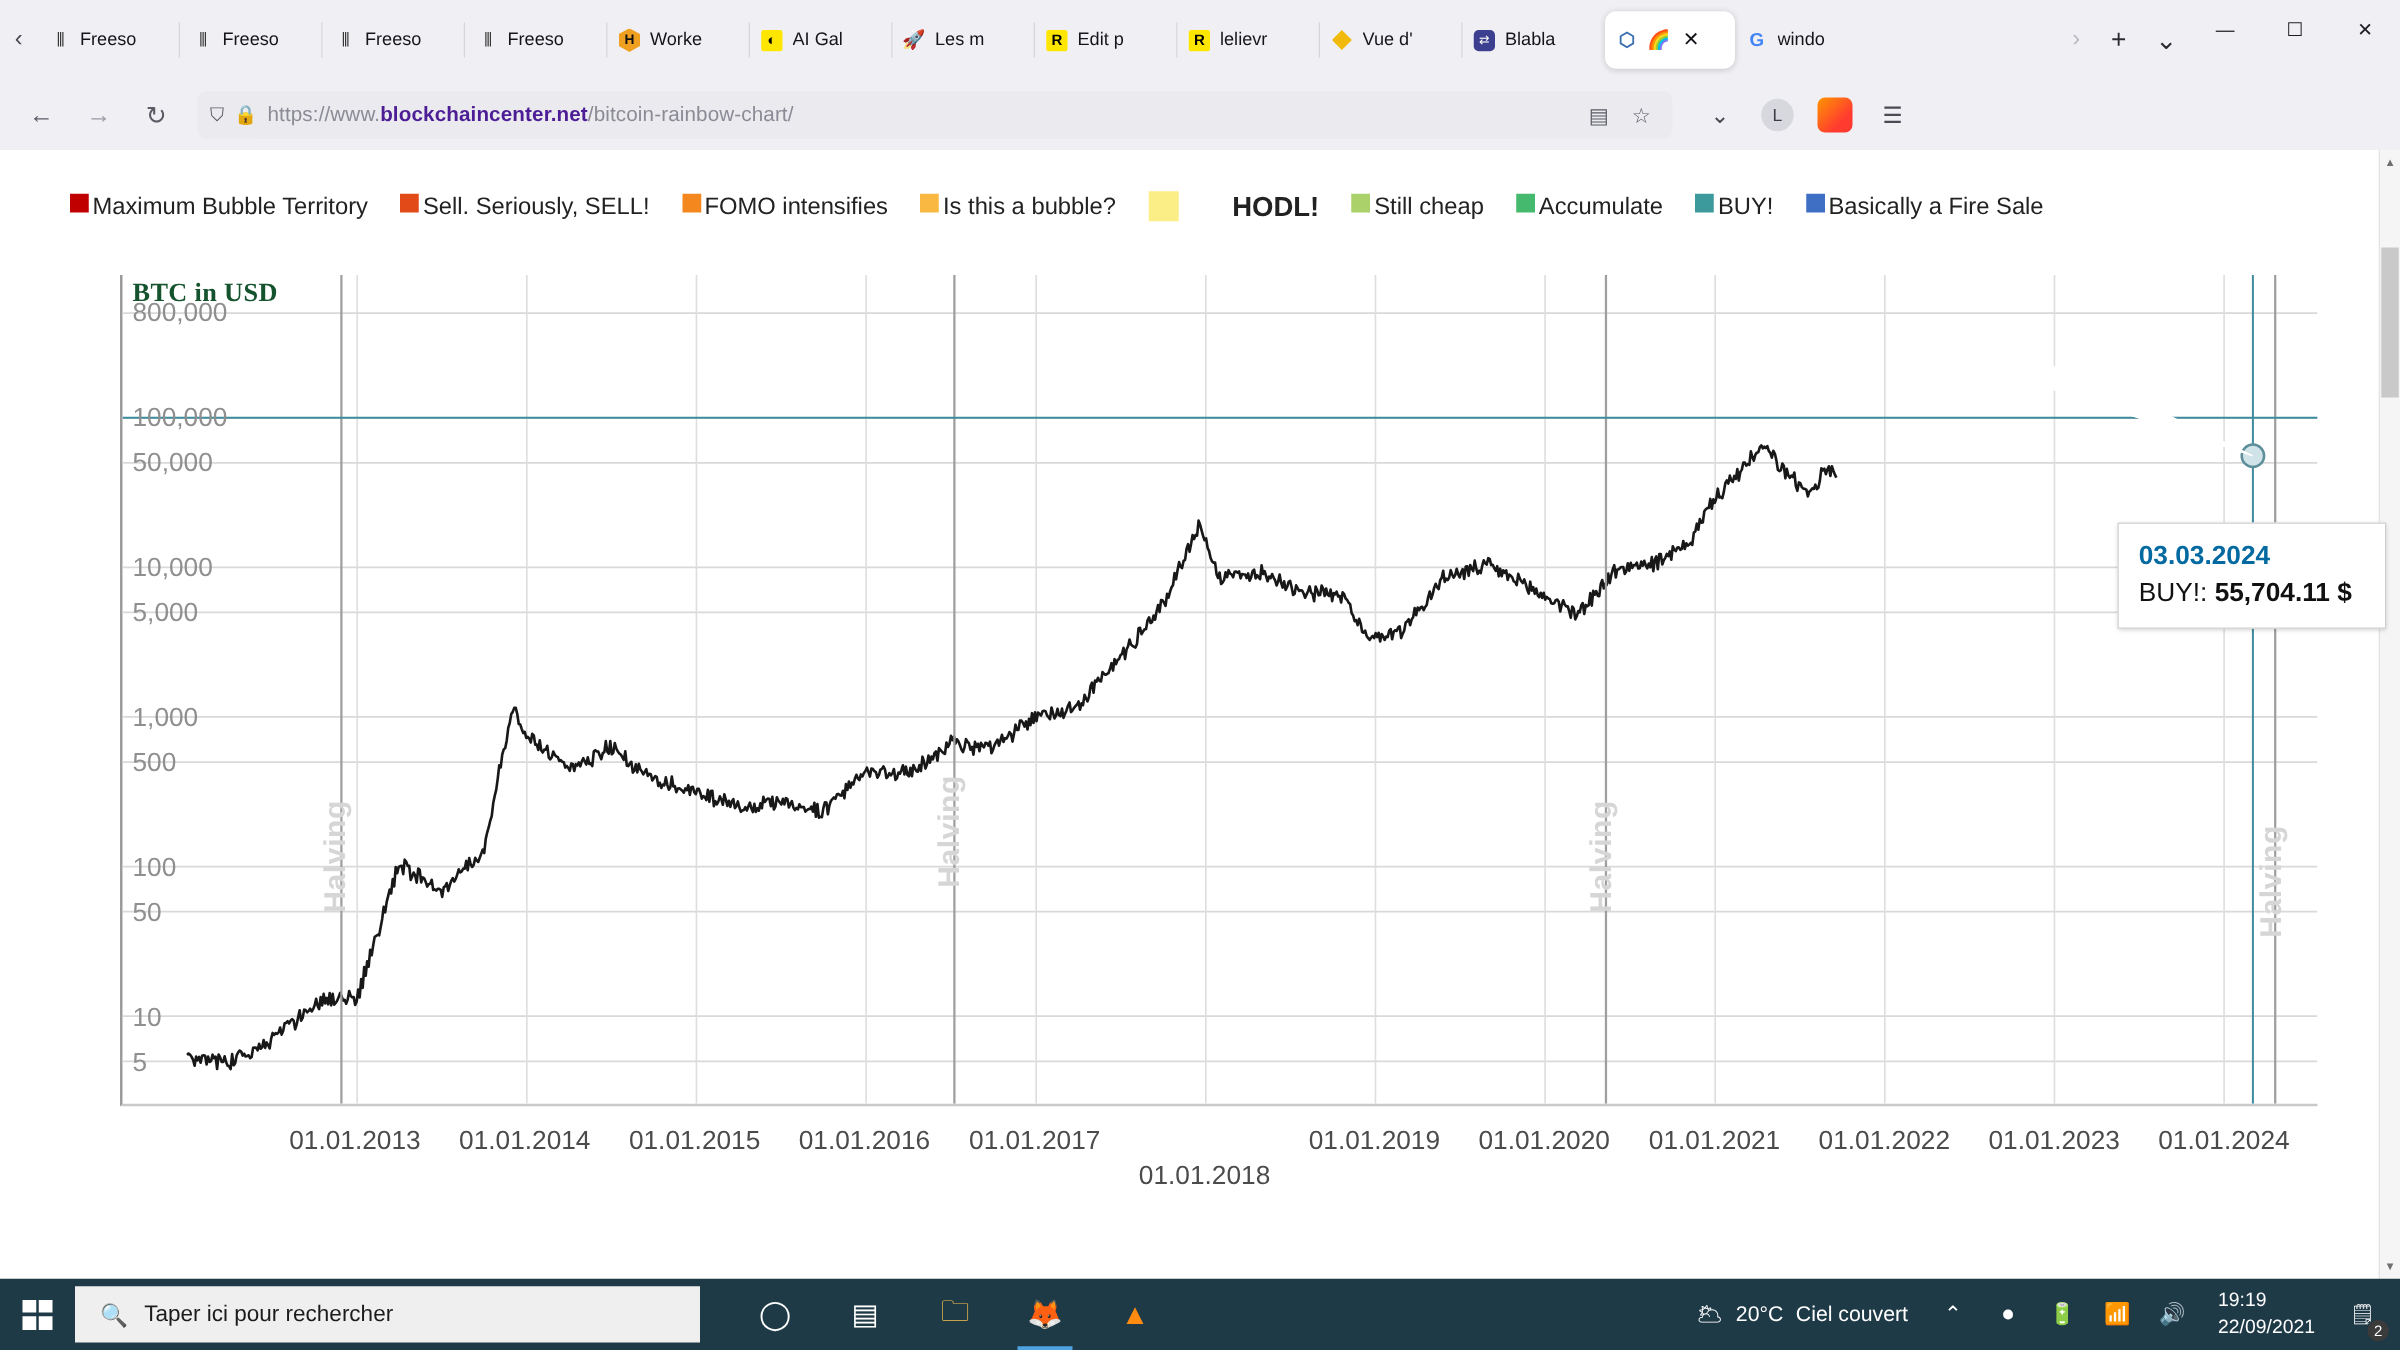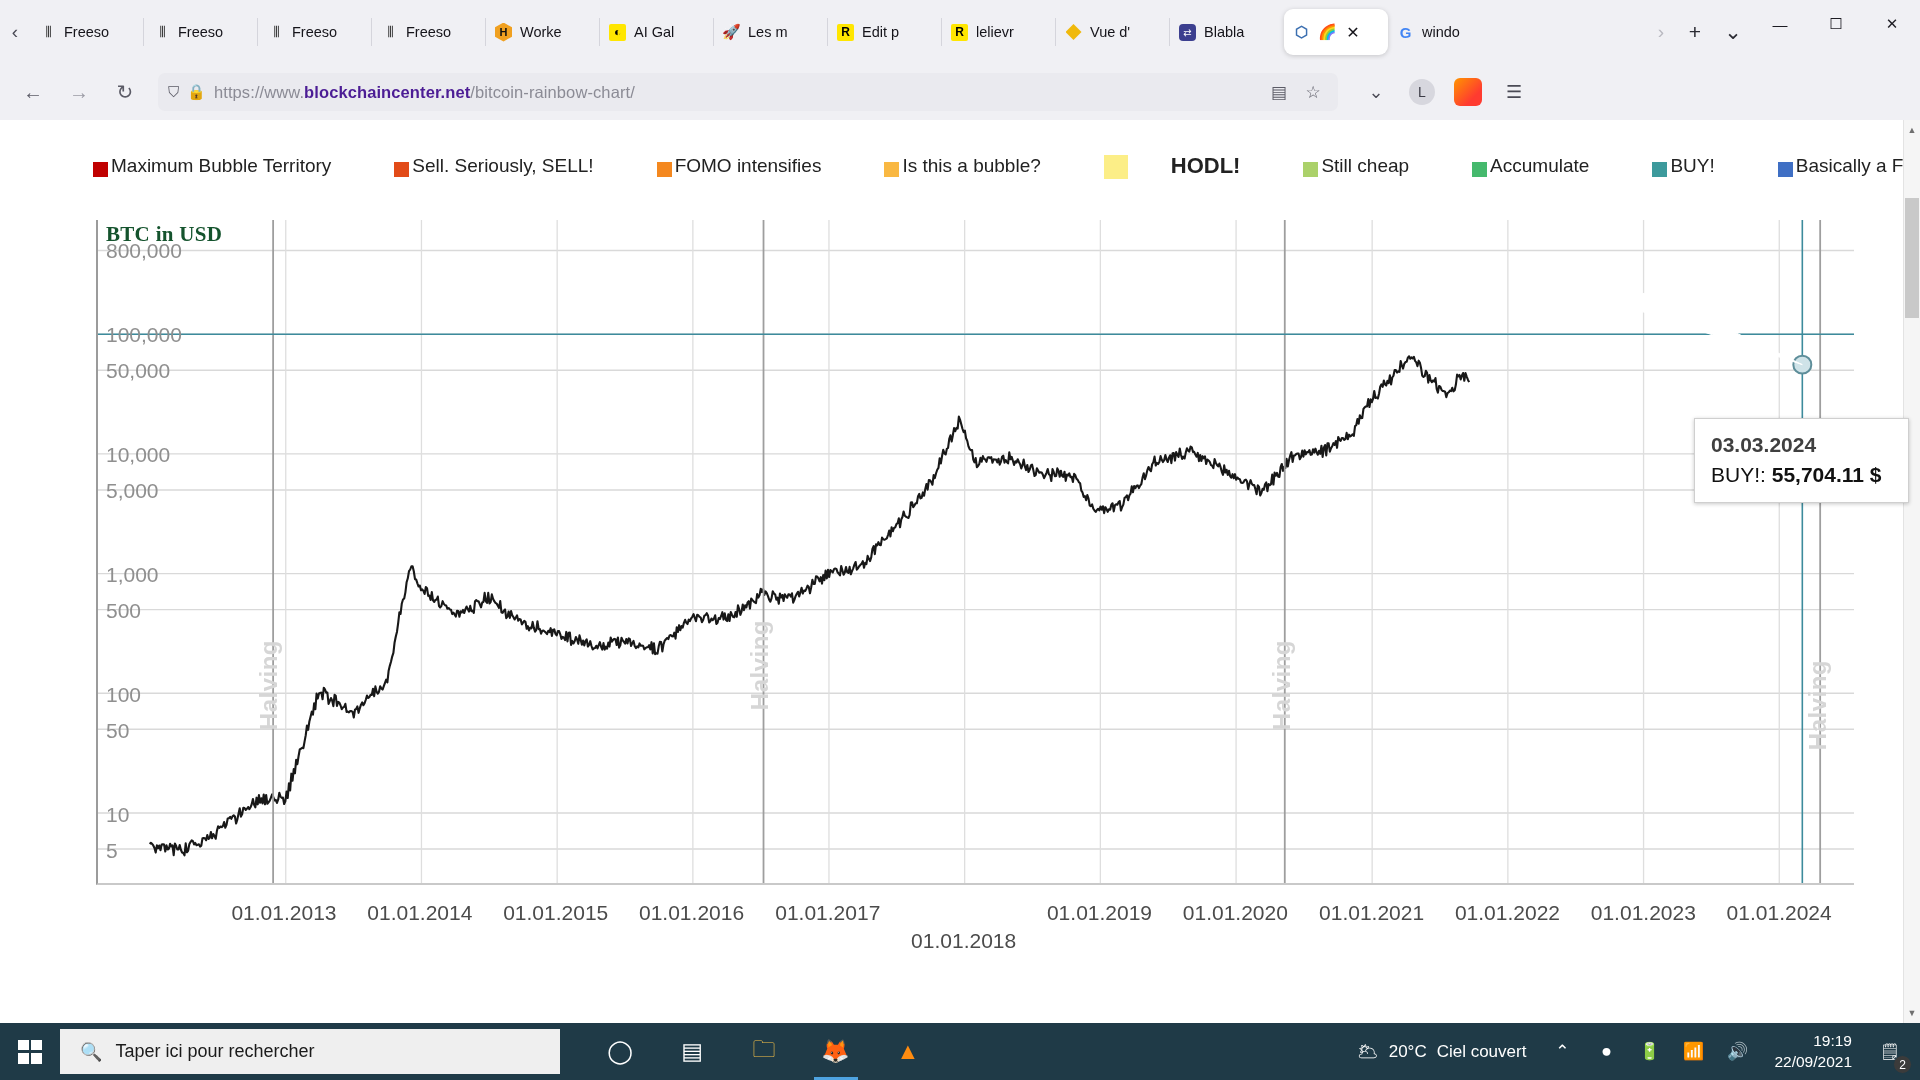--- a/index.html
+++ b/index.html
@@ -86,21 +86,21 @@
   .scroll-arrow { position: absolute; right: 1px; width: 14px; height: 16px; text-align: center; font-size: 9px; color: #6f6f6f; line-height: 16px;}
 
   #contentwrap { position: absolute; left: 36px; top: 0; width: 1840px; height: 903px; }
 
   
   #legend {
     position: absolute; left: 20px; top: 28px; width: 1800px; height: 36px;
     display: flex; align-items: center; gap: 0;
     font-size: 19px; color: #222; white-space: nowrap;
   }
-  .leg-item { display: flex; align-items: flex-end; margin-right: 26px; margin-left: 37px; }
+  .leg-item { display: flex; align-items: flex-start; margin-right: 26px; }
   .leg-swatch { width: 15px; height: 15px; margin-right: 3px; flex: 0 0 15px; }
   .leg-item.hodl { font-weight: bold; font-size: 22px; gap: 36px; }
   .leg-item.hodl .leg-swatch { width: 24px; height: 24px; flex: 0 0 24px; margin-right: 7px; }
 
   
   #chartbox { position: absolute; left: 18px; top: 70px; width: 1800px; height: 790px; }
   #plot {
     position: absolute; left: 42px; top: 30px; right: 0; height: 665px;
     border-left: 2px solid #9b9b9b; border-bottom: 2px solid #c9c9c9;
     overflow: visible;
@@ -121,21 +121,21 @@
     writing-mode: vertical-rl; text-orientation: mixed; transform: rotate(180deg);
     letter-spacing: .5px;
   }
 
   
   #tooltip {
     position: absolute; left: 1640px; top: 228px; width: 215px; background: #fff;
     border: 1px solid #cfcfcf; box-shadow: 0 1px 4px rgba(0,0,0,.22);
     padding: 11px 14px 12px 16px; z-index: 20; line-height: 1.42;
   }
-  #tooltip .tt-date { font-size: 21px; font-weight: bold; color: #404040; }
+  #tooltip .tt-date { font-size: 21px; font-weight: bold; color: #0369a1; }
   #tooltip .tt-val { font-size: 21px; color: #111; }
   #tooltip .tt-val b { font-weight: bold; }
 
   
   #watermark {
     position: absolute; right: 52px; bottom: 88px; text-align: right;
     font-family: "Liberation Sans", sans-serif; font-weight: bold;
     font-size: 30px; line-height: 1.02; color: #3d4650; letter-spacing: .4px;
   }
   #watermark .bcicon { color: #4a7fc1; }
@@ -152,21 +152,21 @@
     width: 500px; height: 45px; background: #efefef; display: flex; align-items: center;
     gap: 13px; padding-left: 20px; color: #1b1b1b; font-size: 18px;
   }
   #searchbox .mag { font-size: 18px; color: #222; }
   #tasklist { display: flex; align-items: center; gap: 0; margin-left: 24px; }
   .taskicon { width: 72px; height: 57px; display: flex; align-items: center; justify-content: center; font-size: 23px; position: relative; }
   .taskicon.active::after { content: ""; position: absolute; bottom: 0; left: 14px; right: 14px; height: 3px; background: #4ea3e0; }
   #tray { margin-left: auto; display: flex; align-items: center; gap: 0; padding-right: 6px; }
   .tray-weather { display: flex; align-items: center; gap: 10px; font-size: 17px; padding: 0 14px; }
   .tray-ico { width: 44px; height: 57px; display: flex; align-items: center; justify-content: center; font-size: 17px; }
-  #clock { text-align: right; font-size: 15.5px; line-height: 1.32; padding: 0 14px; }
+  #clock { text-align: left; font-size: 15.5px; line-height: 1.32; padding: 0 14px; }
   #notifbadge { position: relative; width: 48px; height: 57px; display: flex; align-items: center; justify-content: center; }
   #notifbadge .cnt {
     position: absolute; right: 2px; bottom: 6px; width: 19px; height: 19px; border-radius: 50%;
     background: #3b3b3b; color: #fff; font-size: 12px; display: flex; align-items: center; justify-content: center;
     border: 1px solid #1f3a47;
   }
 </style>
 </head>
 <body>
 

